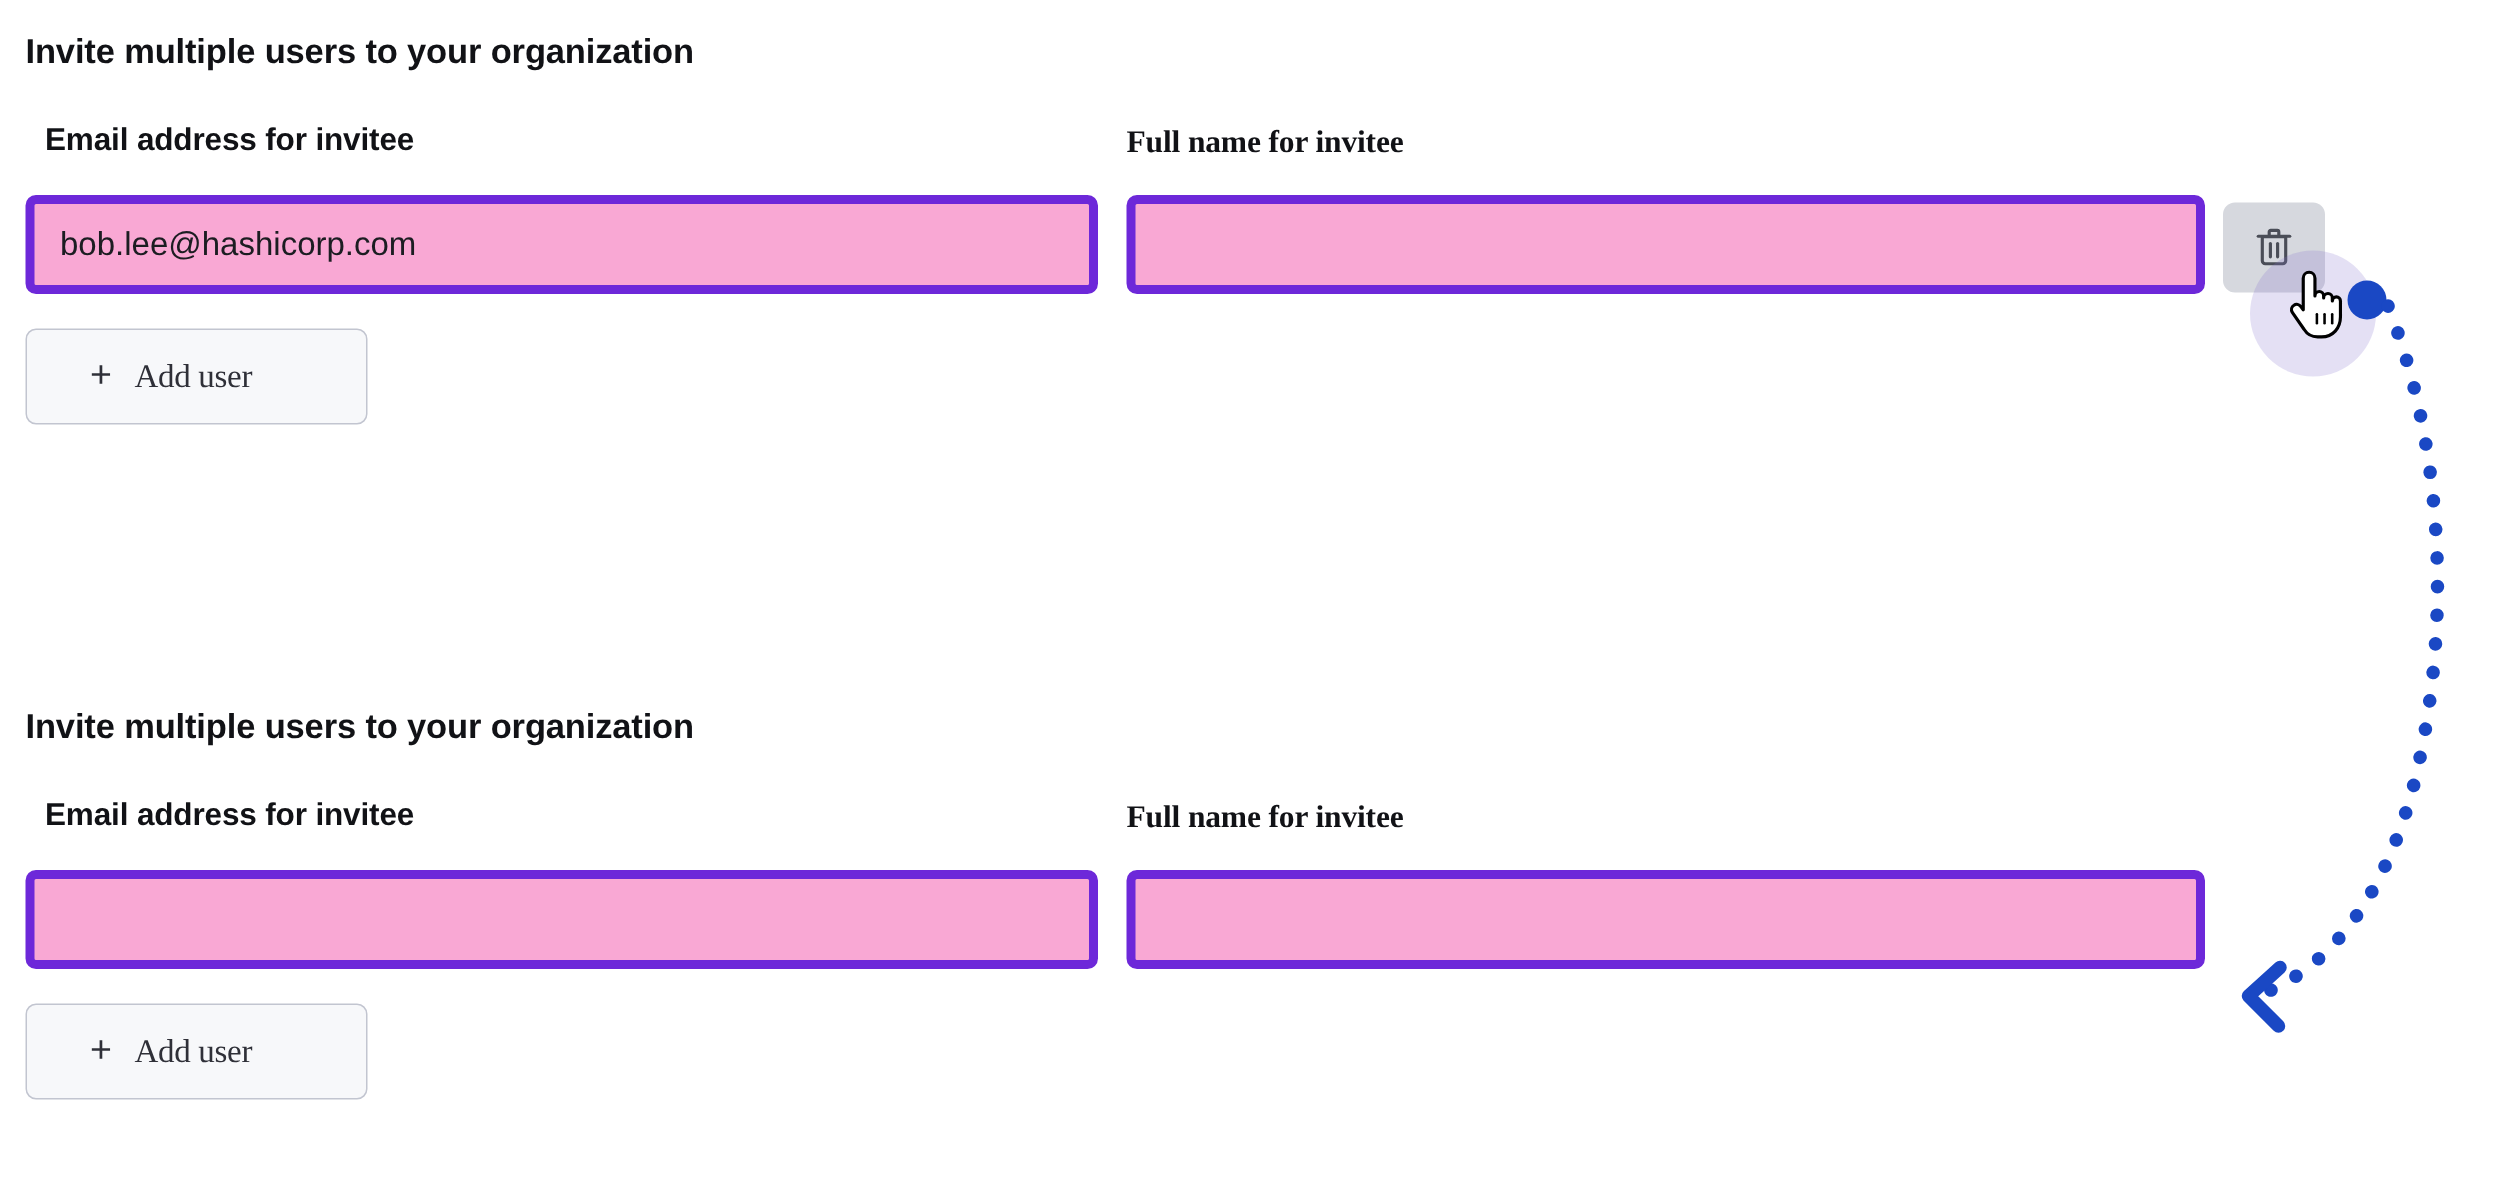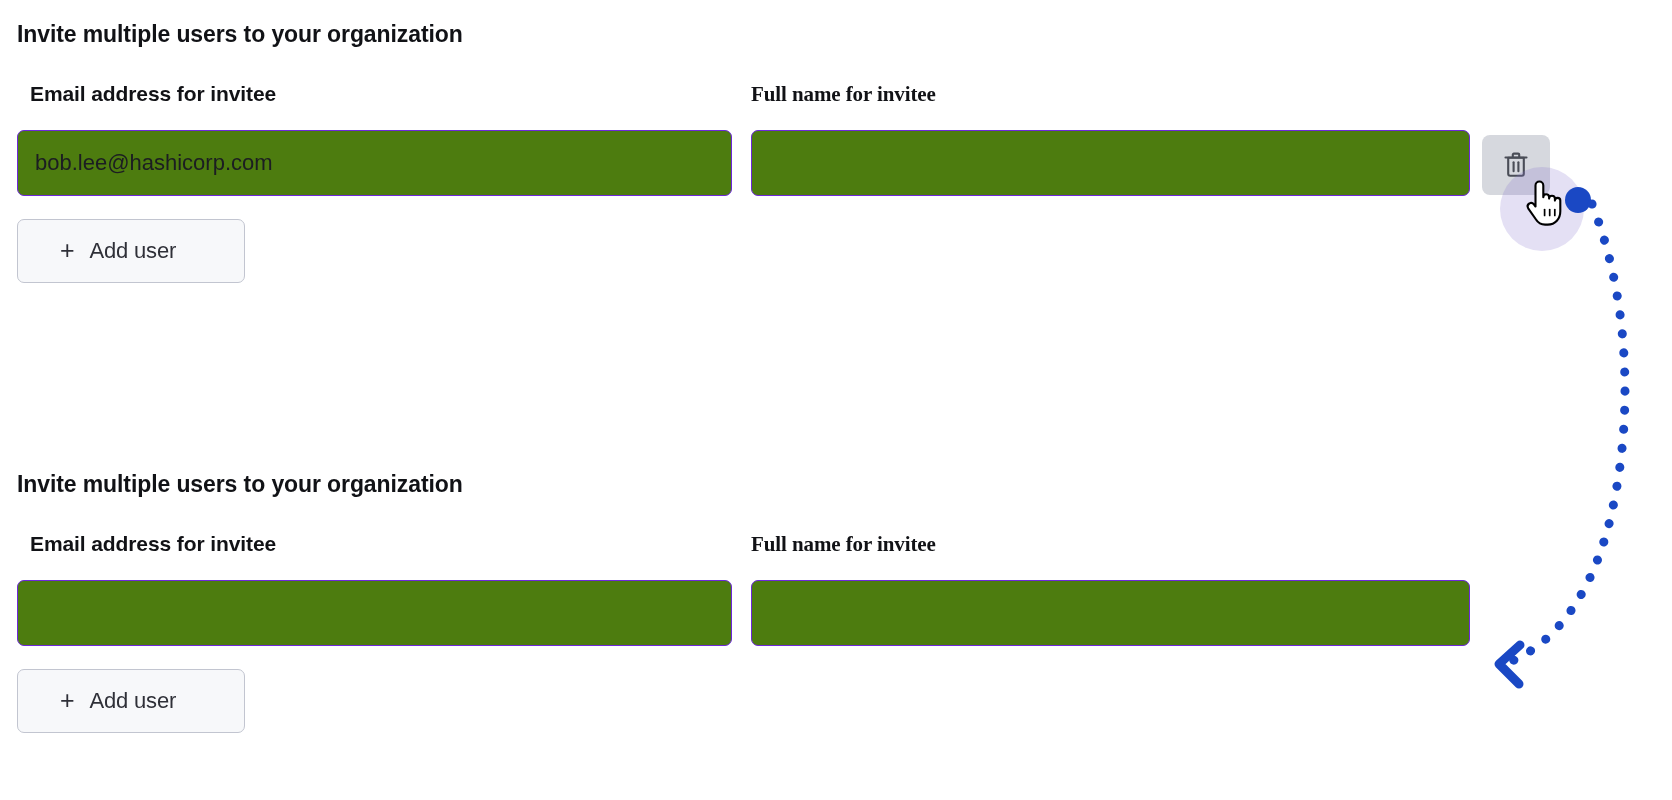--- a/index.html
+++ b/index.html
@@ -54,23 +54,23 @@
     letter-spacing: -0.1px;
     white-space: nowrap;
   }
   .label-email { left: 30px; }
   .label-name  { left: 751px; font-family: Liberation Serif, serif; }
 
   .text-input {
     position: absolute;
     top: 130px;
     height: 66px;
-    border: 1px solid #6d28d9;
+    border: 6px solid #6d28d9;
     border-radius: 7px;
-    background: #4d7c0f;
+    background: #f9a8d4;
     font-family: "Liberation Sans", sans-serif;
     font-size: 22px;
     color: #1c1d22;
     padding: 0 17px;
     outline: none;
     line-height: 64px;
   }
   .input-email {
     left: 17px;
     width: 715px;
@@ -101,20 +101,21 @@
   }
   .add-user-button .plus-glyph {
     font-size: 25px;
     line-height: 1;
     color: #2f3038;
     font-weight: 400;
     margin-top: -2px;
   }
   .add-user-button .add-user-label {
     letter-spacing: -0.2px;
+    font-family: Liberation Serif, serif;
   }
 
   
   .delete-user-button {
     position: absolute;
     left: 1482px;
     top: 135px;
     width: 68px;
     height: 60px;
     background: #d6d8de;

